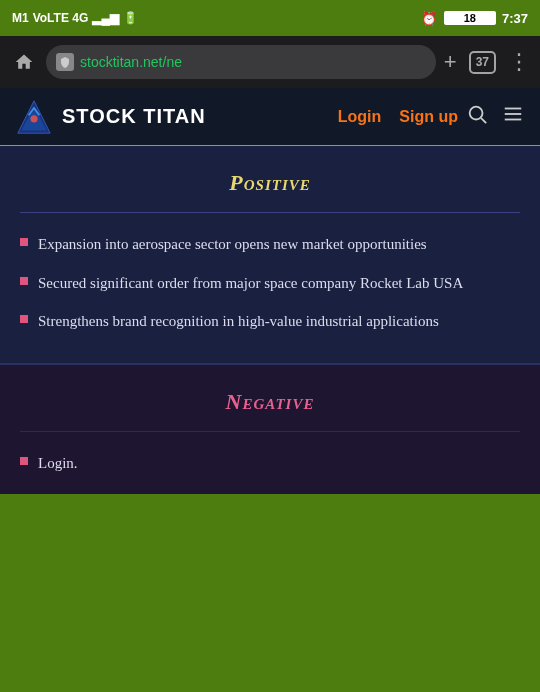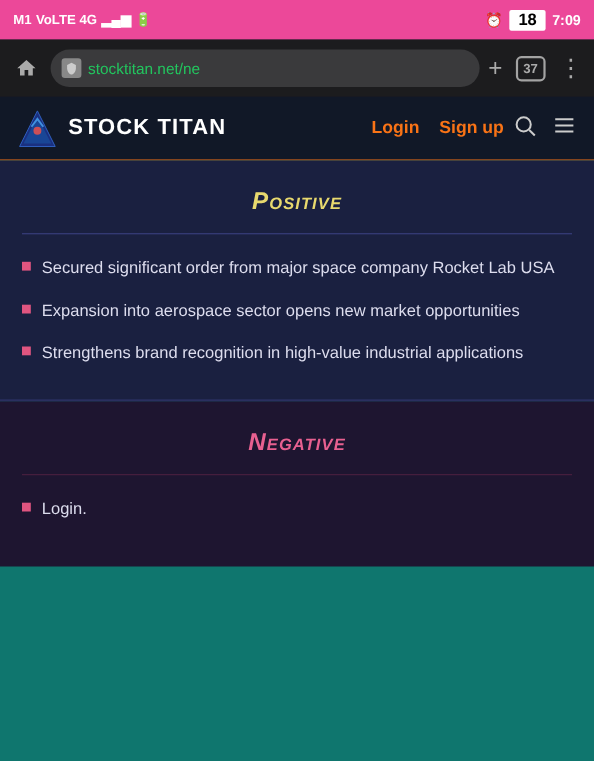--- a/index.html
+++ b/index.html
@@ -8,21 +8,21 @@
       width: 540px;
       min-height: 692px;
       background: #1a1a2e;
       font-family: -apple-system, BlinkMacSystemFont, 'Segoe UI', Arial, sans-serif;
       color: #fff;
       overflow-x: hidden;
     }
 
     
     .status-bar {
-      background: #ec4899;
+      background: #4d7c0f;
       height: 36px;
       display: flex;
       align-items: center;
       justify-content: space-between;
       padding: 0 12px;
       font-size: 13px;
       font-weight: 600;
       color: #fff;
     }
     .status-left {
@@ -34,23 +34,23 @@
     .status-right {
       display: flex;
       align-items: center;
       gap: 6px;
       font-size: 13px;
       font-weight: 700;
     }
     .battery-box {
       background: #fff;
       color: #000;
-      font-size: 15px;
-      font-weight: 700;
-      padding: 1px 8px;
+      font-size: 11px;
+      font-weight: 700;
+      padding: 1px 20px;
       border-radius: 2px;
     }
 
     
     .browser-bar {
       background: #1c1c1e;
       height: 52px;
       display: flex;
       align-items: center;
       padding: 0 10px;
@@ -149,22 +149,23 @@
       gap: 14px;
       margin-left: 8px;
     }
     .nav-icon {
       color: #ccc;
       font-size: 20px;
     }
 
     
     .main-content {
-      background: #0f766e;
+      background: #4d7c0f;
       min-height: calc(692px - 36px - 52px - 58px);
+      font-family: Liberation Serif, serif;
     }
 
     
     .section-positive {
       background: #1a2040;
       margin: 0;
       padding: 24px 20px 30px 20px;
       border-bottom: 2px solid #2a3060;
     }
     .section-title-positive {
@@ -202,21 +203,21 @@
       flex-shrink: 0;
       width: 8px;
       height: 8px;
       background: #e05580;
       margin-top: 5px;
     }
 
     
     .section-negative {
       background: #1e1530;
-      padding: 24px 20px 41px 20px;
+      padding: 24px 20px 20px 20px;
     }
     .section-title-negative {
       text-align: center;
       font-size: 22px;
       font-weight: 700;
       color: #e86090;
       font-variant: small-caps;
       letter-spacing: 1px;
       margin-bottom: 16px;
       font-style: italic;
@@ -233,21 +234,21 @@
 <div class="status-bar">
   <div class="status-left">
     <span>M1</span>
     <span>VoLTE 4G</span>
     <span>▂▄▆</span>
     <span>🔋</span>
   </div>
   <div class="status-right">
     <span>⏰</span>
     <span class="battery-box">18</span>
-    <span>7:09</span>
+    <span>7:37</span>
   </div>
 </div>
 
 <div class="browser-bar">
   <div class="browser-home-btn">
     <svg width="20" height="20" viewBox="0 0 24 24" fill="#aaa">
       <path d="M10 20v-6h4v6h5v-8h3L12 3 2 12h3v8z"></path>
     </svg>
   </div>
   <div class="browser-url-bar">
@@ -298,25 +299,25 @@
 </div>
 
 <div class="main-content">
 
   <div class="section-positive">
     <div class="section-title-positive">Positive</div>
     <hr class="section-divider">
     <ul class="bullet-list">
       <li>
         <div class="bullet-square"></div>
-        <span>Secured significant order from major space company Rocket Lab USA</span>
+        <span>Expansion into aerospace sector opens new market opportunities</span>
       </li>
       <li>
         <div class="bullet-square"></div>
-        <span>Expansion into aerospace sector opens new market opportunities</span>
+        <span>Secured significant order from major space company Rocket Lab USA</span>
       </li>
       <li>
         <div class="bullet-square"></div>
         <span>Strengthens brand recognition in high-value industrial applications</span>
       </li>
     </ul>
   </div>
 
   <div class="section-negative">
     <div class="section-title-negative">Negative</div>

